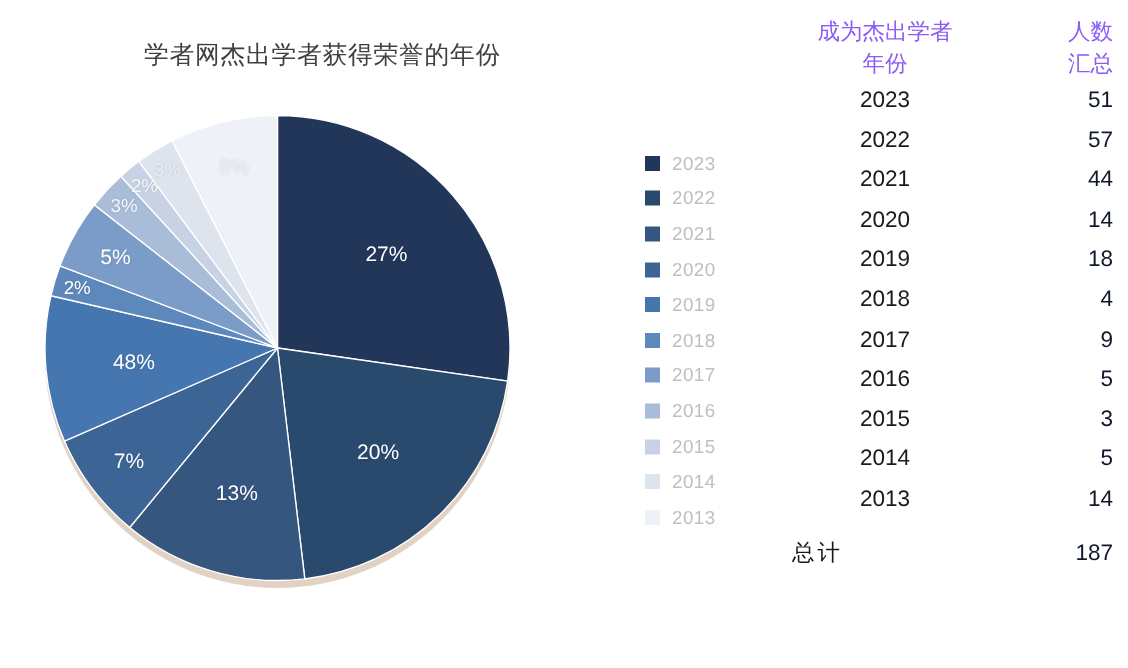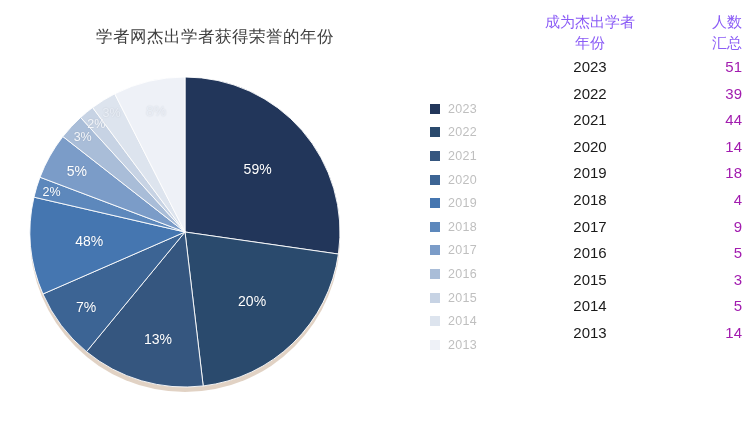--- a/index.html
+++ b/index.html
@@ -73,21 +73,21 @@
     text-align:center;line-height:21px;white-space:nowrap;
   }
   .th-year{width:140px;}
   .th-count{width:82px;text-align:right;}
   .td-year{
     font-size:15px;color:#1a1a1a;text-align:center;
     line-height:26.6px;height:26.6px;
     font-family:"Liberation Sans","DejaVu Sans",sans-serif;
   }
   .td-count{
-    font-size:15px;color:#a21caf;text-align:right;
+    font-size:15px;color:#0f172a;text-align:right;
     padding-right:22px;line-height:26.6px;height:26.6px;
     font-family:"Liberation Sans","DejaVu Sans",sans-serif;
   }
   .total-row .td-year{
     font-family:"Liberation Serif","DejaVu Serif",serif;
     text-align:left;padding-left:8px;letter-spacing:2px;
   }
   .total-row .td-count{font-weight:normal;}
   .spacer-row td{height:9px;}
 </style>
@@ -109,23 +109,23 @@
           <path d="M 160 160 L 61.48 279.66 A 155 155 0 0 1 17.95 222.01 Z" fill="#3C6494" stroke="#ffffff" stroke-width="0.9"></path>
           <path d="M 160 160 L 17.95 222.01 A 155 155 0 0 1 8.97 125.15 Z" fill="#4576B0" stroke="#ffffff" stroke-width="0.9"></path>
           <path d="M 160 160 L 8.97 125.15 A 155 155 0 0 1 15.00 105.22 Z" fill="#5D88BC" stroke="#ffffff" stroke-width="0.9"></path>
           <path d="M 160 160 L 15.00 105.22 A 155 155 0 0 1 37.89 64.53 Z" fill="#7B9CC8" stroke="#ffffff" stroke-width="0.9"></path>
           <path d="M 160 160 L 37.89 64.53 A 155 155 0 0 1 55.58 45.45 Z" fill="#A9BDD8" stroke="#ffffff" stroke-width="0.9"></path>
           <path d="M 160 160 L 55.58 45.45 A 155 155 0 0 1 67.63 35.53 Z" fill="#C7D3E4" stroke="#ffffff" stroke-width="0.9"></path>
           <path d="M 160 160 L 67.63 35.53 A 155 155 0 0 1 89.75 21.83 Z" fill="#DDE4EE" stroke="#ffffff" stroke-width="0.9"></path>
           <path d="M 160 160 L 89.75 21.83 A 155 155 0 0 1 160.00 5.00 Z" fill="#EEF1F7" stroke="#ffffff" stroke-width="0.9"></path>
         </svg>
       <div id="pie-labels">
-          <div class="slice-label" style="left: 232.628px; top: 97.0679px;">59%</div>
+          <div class="slice-label" style="left: 232.628px; top: 97.0679px;">27%</div>
           <div class="slice-label" style="left: 227.091px; top: 228.804px; text-align: right;">20%</div>
-          <div class="slice-label" style="left: 132.926px; top: 267px;">13%</div>
+          <div class="slice-label" style="left: 132.926px; top: 256px;">13%</div>
           <div class="slice-label" style="left: 61.0459px; top: 234.727px;">7%</div>
           <div class="slice-label" style="left: 64.3099px; top: 168.867px;">48%</div>
           <div class="slice-label small" style="left: 26.4856px; top: 119.575px;">2%</div>
           <div class="slice-label" style="left: 51.9252px; top: 99.2066px;">5%</div>
           <div class="slice-label small pale" style="left: 57.7013px; top: 65.1568px;">3%</div>
           <div class="slice-label small pale" style="left: 71.3324px; top: 52.3046px;">2%</div>
           <div class="slice-label small dim" style="left: 86.5627px; top: 41.3947px;">3%</div>
           <div class="slice-label dim" style="left: 131.103px; top: 39.414px;">8%</div>
         </div>
     </div>
@@ -192,21 +192,21 @@
           </th>
         </tr>
       </thead>
       <tbody id="tbody">
           <tr>
             <td class="td-year">2023</td>
             <td class="td-count">51</td>
           </tr>
           <tr>
             <td class="td-year">2022</td>
-            <td class="td-count">39</td>
+            <td class="td-count">57</td>
           </tr>
           <tr>
             <td class="td-year">2021</td>
             <td class="td-count">44</td>
           </tr>
           <tr>
             <td class="td-year">2020</td>
             <td class="td-count">14</td>
           </tr>
           <tr>
@@ -234,17 +234,21 @@
             <td class="td-count">5</td>
           </tr>
           <tr>
             <td class="td-year">2013</td>
             <td class="td-count">14</td>
           </tr>
           <tr class="spacer-row">
             <td></td>
             <td></td>
           </tr>
+          <tr class="total-row">
+            <td class="td-year">总计</td>
+            <td class="td-count">187</td>
+          </tr>
         </tbody>
     </table>
   </div>
 
 </div>
 
 </body></html>

